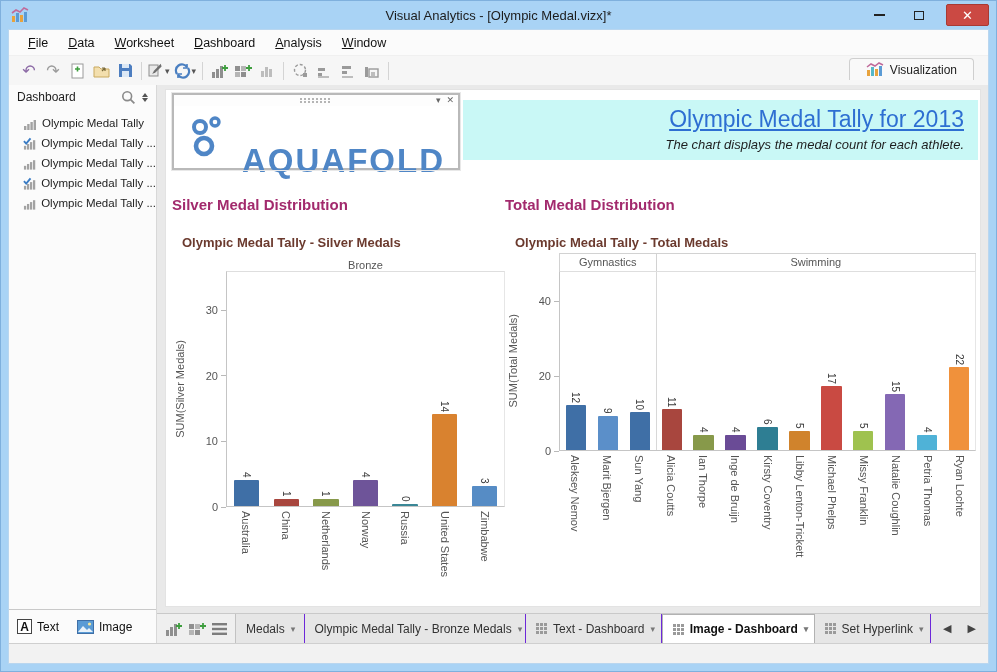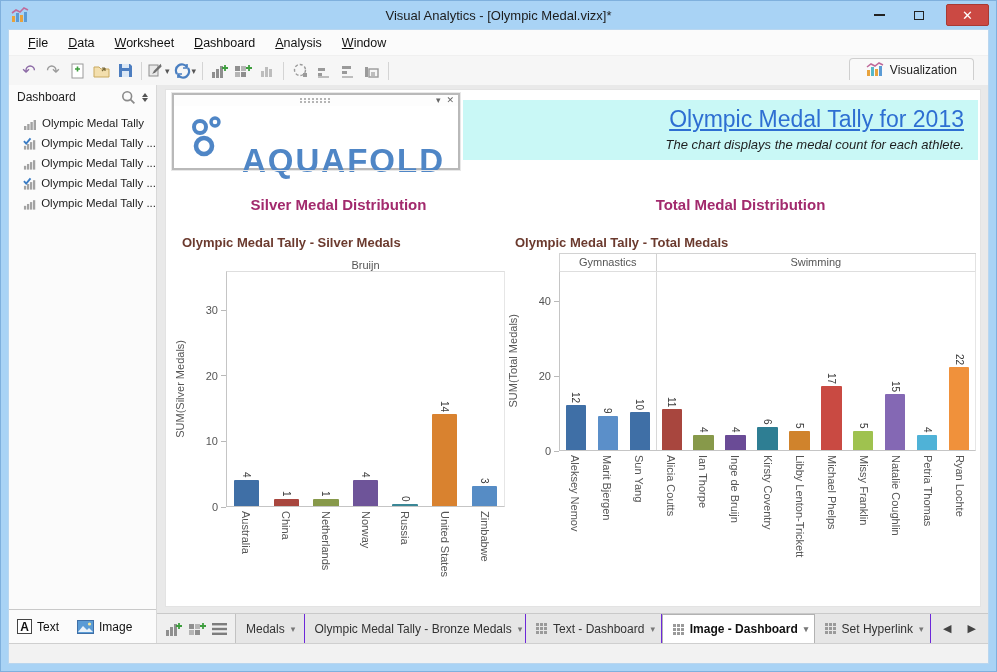--- a/index.html
+++ b/index.html
@@ -73,21 +73,21 @@
 
   .title-panel { flex:1; margin:7px 2px 0 3px; background:#c9f8f6; padding:6px 14px 8px 10px; text-align:right; }
   .dash-title { font-size:23px; color:#2e6fd2; text-decoration:underline; font-weight:500; }
   .dash-subtitle { font-size:13px; font-style:italic; color:#1e1e1e; margin-top:4px; }
 
   
   .charts { display:flex; margin-top:26px; }
   .chart { display:flex; flex-direction:column; }
   .chart-l { width:333px; }
   .chart-r { flex:1; padding-right:4px; }
-  .dist-title { text-align:center; font-size:15px; font-weight:bold; color:#a22a6d; }
+  .dist-title { text-align:left; font-size:15px; font-weight:bold; color:#a22a6d; }
   .chart-sub { font-size:13px; font-weight:bold; color:#6b3a2e; margin:22px 0 0 10px; }
   .xtop { text-align:center; font-size:11px; color:#555; margin-top:9px; }
   .groups-row { display:flex; border-top:1px solid #d2d2d2; margin-top:3px; }
   .group-cell { font-size:11px; color:#555; text-align:center; padding:2px 0 3px 0; border-left:1px solid #d2d2d2; }
   .group-cell:last-child { border-right:1px solid #e2e2e2; }
   .plot-row { display:flex; }
   .ylab { width:16px; position:relative; display:flex; align-items:center; justify-content:center; }
   .ylab span { writing-mode:vertical-rl; transform:rotate(180deg); font-size:11px; color:#555; white-space:nowrap; }
   .yticks { width:38px; position:relative; }
   .ytick { position:absolute; right:0; transform:translateY(50%); display:flex; align-items:center; gap:3px; }
@@ -386,21 +386,21 @@
               <div class="title-panel" style="background: rgb(201, 248, 246);">
                 <div class="dash-title" style="color: rgb(46, 111, 210);">Olympic Medal Tally for 2013</div>
                 <div class="dash-subtitle">The chart displays the medal count for each athlete.</div>
               </div>
             </div>
 
             <div class="charts" id="charts">
                 <div class="chart chart-l">
                   <div class="dist-title">Silver Medal Distribution</div>
                   <div class="chart-sub">Olympic Medal Tally - Silver Medals</div>
-                  <div class="xtop" style="margin-left: 54px;">Bruijn</div>
+                  <div class="xtop" style="margin-left: 54px;">Bronze</div>
                   <div class="plot-row" style="height: 236px;">
                     <div class="ylab">
                       <span>SUM(Silver Medals)</span>
                     </div>
                     <div class="yticks">
                       <div class="ytick" style="bottom: 0%;">
                         <b>0</b>
                         <i></i>
                       </div>
                       <div class="ytick" style="bottom: 27.7778%;">

